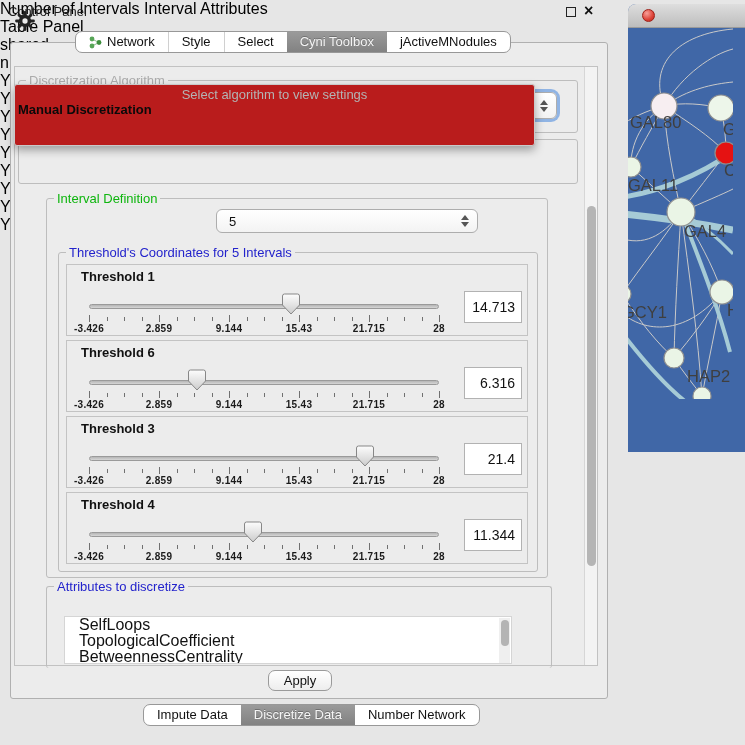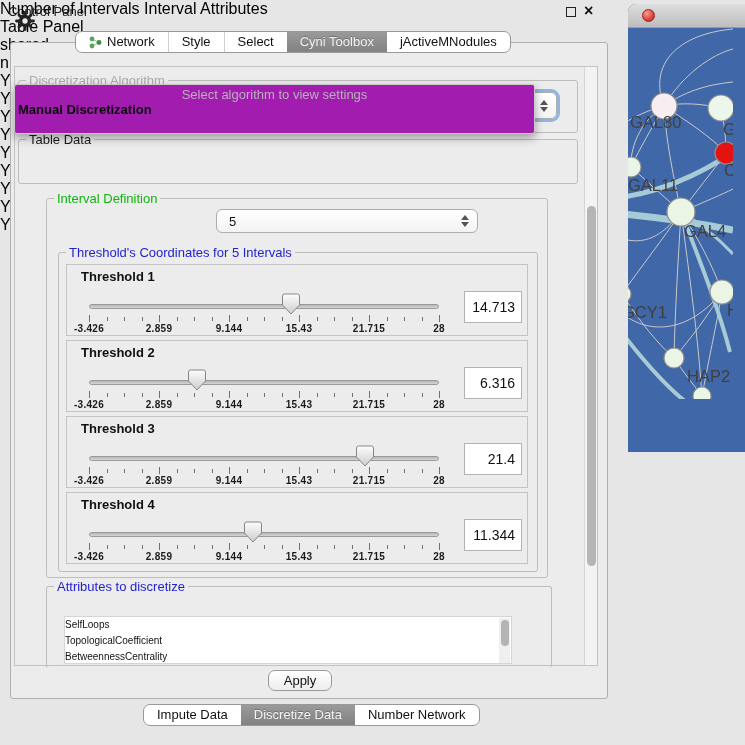--- a/index.html
+++ b/index.html
@@ -30,21 +30,21 @@
 
   
   .combo { position:absolute; background:linear-gradient(#ffffff,#f3f3f3); border:1px solid #adadad; border-radius:6px; font-size:13px; color:#111; }
   .combo .val { position:absolute; left:12px; top:0; line-height:23px; }
   .stepper { position:absolute; right:8px; top:50%; transform:translateY(-50%); width:8px; height:12px; }
   .stepper::before { content:""; position:absolute; left:0; top:0; border-left:4px solid transparent; border-right:4px solid transparent; border-bottom:5px solid #555; }
   .stepper::after { content:""; position:absolute; left:0; bottom:0; border-left:4px solid transparent; border-right:4px solid transparent; border-top:5px solid #555; }
   .focus-ring { box-shadow:0 0 0 3px rgba(95,150,225,.65); }
 
   
-  .popup { position:absolute; left:14px; top:84px; width:521px; height:50px; background:#a21caf; border:1px solid #c9c9c9; border-radius:3px; box-shadow:0 4px 10px rgba(0,0,0,.35); z-index:50; }
+  .popup { position:absolute; left:14px; top:84px; width:521px; height:62px; background:#b91c1c; border:1px solid #c9c9c9; border-radius:3px; box-shadow:0 4px 10px rgba(0,0,0,.35); z-index:50; }
   .popup .hint { text-align:center; color:#b4b4b4; font-size:13px; padding-top:2px; }
   .popup .opt { font-size:13px; color:#0a0a0a; padding-left:3px; line-height:16px; }
   .popup .opt.first { font-weight:bold; }
 
   
   .thresholds-stack { position:absolute; left:66px; top:264px; width:462px; }
   .threshold-panel { position:relative; width:462px; height:72px; border:1px solid #c3c3c3; background:#ececec; margin-bottom:4px; }
   .t-label { position:absolute; left:14px; top:4px; font-size:13px; font-weight:bold; color:#111; }
   .t-track { position:absolute; left:22px; top:39px; width:350px; height:5px; border:1px solid #9a9a9a; border-radius:3px; background:linear-gradient(#b5b5b5,#d6d6d6); }
   .t-thumb { position:absolute; top:28px; }
@@ -54,21 +54,21 @@
   .t-value { position:absolute; left:397px; top:26px; width:58px; height:32px; background:#fff; border:1px solid #b2b2b2; font-size:14px; line-height:30px; text-align:right; padding-right:6px; color:#111; }
 
   
   .vscroll { position:absolute; left:584px; top:67px; width:13px; height:598px; background:#f3f3f3; border-left:1px solid #d6d6d6; }
   .vscroll .thumb { position:absolute; left:2px; top:139px; width:9px; height:360px; background:#b5b5b5; border-radius:5px; }
   .list-scroll { position:absolute; right:1px; top:1px; width:11px; height:46px; background:#efefef; }
   .list-scroll .thumb { position:absolute; left:1.5px; top:2px; width:8px; height:26px; background:#b4b4b4; border-radius:4px; }
 
   
   .listbox { position:absolute; left:64px; top:616px; width:448px; height:48px; background:#fff; border:1px solid #d5d5d5; overflow:hidden; }
-  .list-item { font-size:10px; color:#111; line-height:16px; }
+  .list-item { font-size:16px; color:#111; line-height:16px; padding-left:14px; }
 
   .apply-btn { position:absolute; left:268px; top:670px; width:64px; height:21px; background:linear-gradient(#ffffff,#ededed); border:1px solid #9a9a9a; border-radius:7px; font-size:13px; text-align:center; line-height:19px; color:#111; }
 
   
   .net-window { position:absolute; left:628px; top:4px; width:117px; height:448px; background:#4067a7; border-top-left-radius:8px; }
   .net-titlebar { position:absolute; left:0; top:0; width:117px; height:24px; background:linear-gradient(#dedede,#bdbdbd); border-top-left-radius:8px; border-bottom:1px solid #9a9a9a; }
   .light { position:absolute; top:5px; width:13px; height:13px; border-radius:50%; }
   .light.red { left:14px; background:radial-gradient(circle at 35% 30%, #f7a09a, #dd4338 60%, #b5251c); border:1px solid #9f2018; }
   .light.yellow { left:32px; background:radial-gradient(circle at 35% 30%, #fado; border:0; }
   .light.yellow { left:32px; background:radial-gradient(circle at 35% 30%, #fad98e, #e9a83a 60%, #c07f1b); border:1px solid #a8761c; }
@@ -209,21 +209,21 @@
         <linearGradient id="thg" x1="0" y1="0" x2="0" y2="1">
           <stop offset="0" stop-color="#fdfdfd"></stop>
               <stop offset="1" stop-color="#cccccc"></stop>
         </linearGradient>
       </defs>
       <path d="M3.5 1 H16.5 Q18.5 1 18.5 3 V12 L10 21 L1.5 12 V3 Q1.5 1 3.5 1 Z" fill="url(#thg)" stroke="#878787"></path>
     </svg>
     <div class="t-value">14.713</div>
   </div>
       <div class="threshold-panel">
-    <span class="t-label">Threshold 2</span>
+    <span class="t-label">Threshold 6</span>
     <div class="t-track"></div>
     <div class="t-ticks">
           <span class="tick major" style="left: 22px;"></span>
           <span class="tick" style="left: 39.5px;"></span>
           <span class="tick" style="left: 57px;"></span>
           <span class="tick" style="left: 74.5px;"></span>
           <span class="tick major" style="left: 92px;"></span>
           <span class="tick" style="left: 109.5px;"></span>
           <span class="tick" style="left: 127px;"></span>
           <span class="tick" style="left: 144.5px;"></span>

